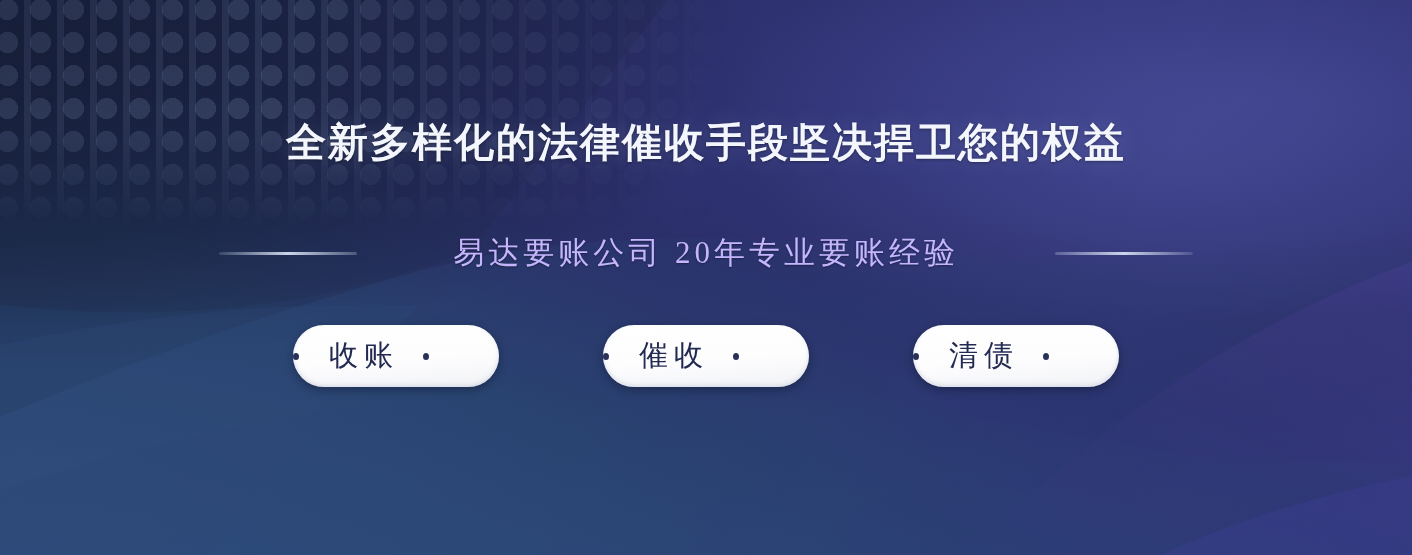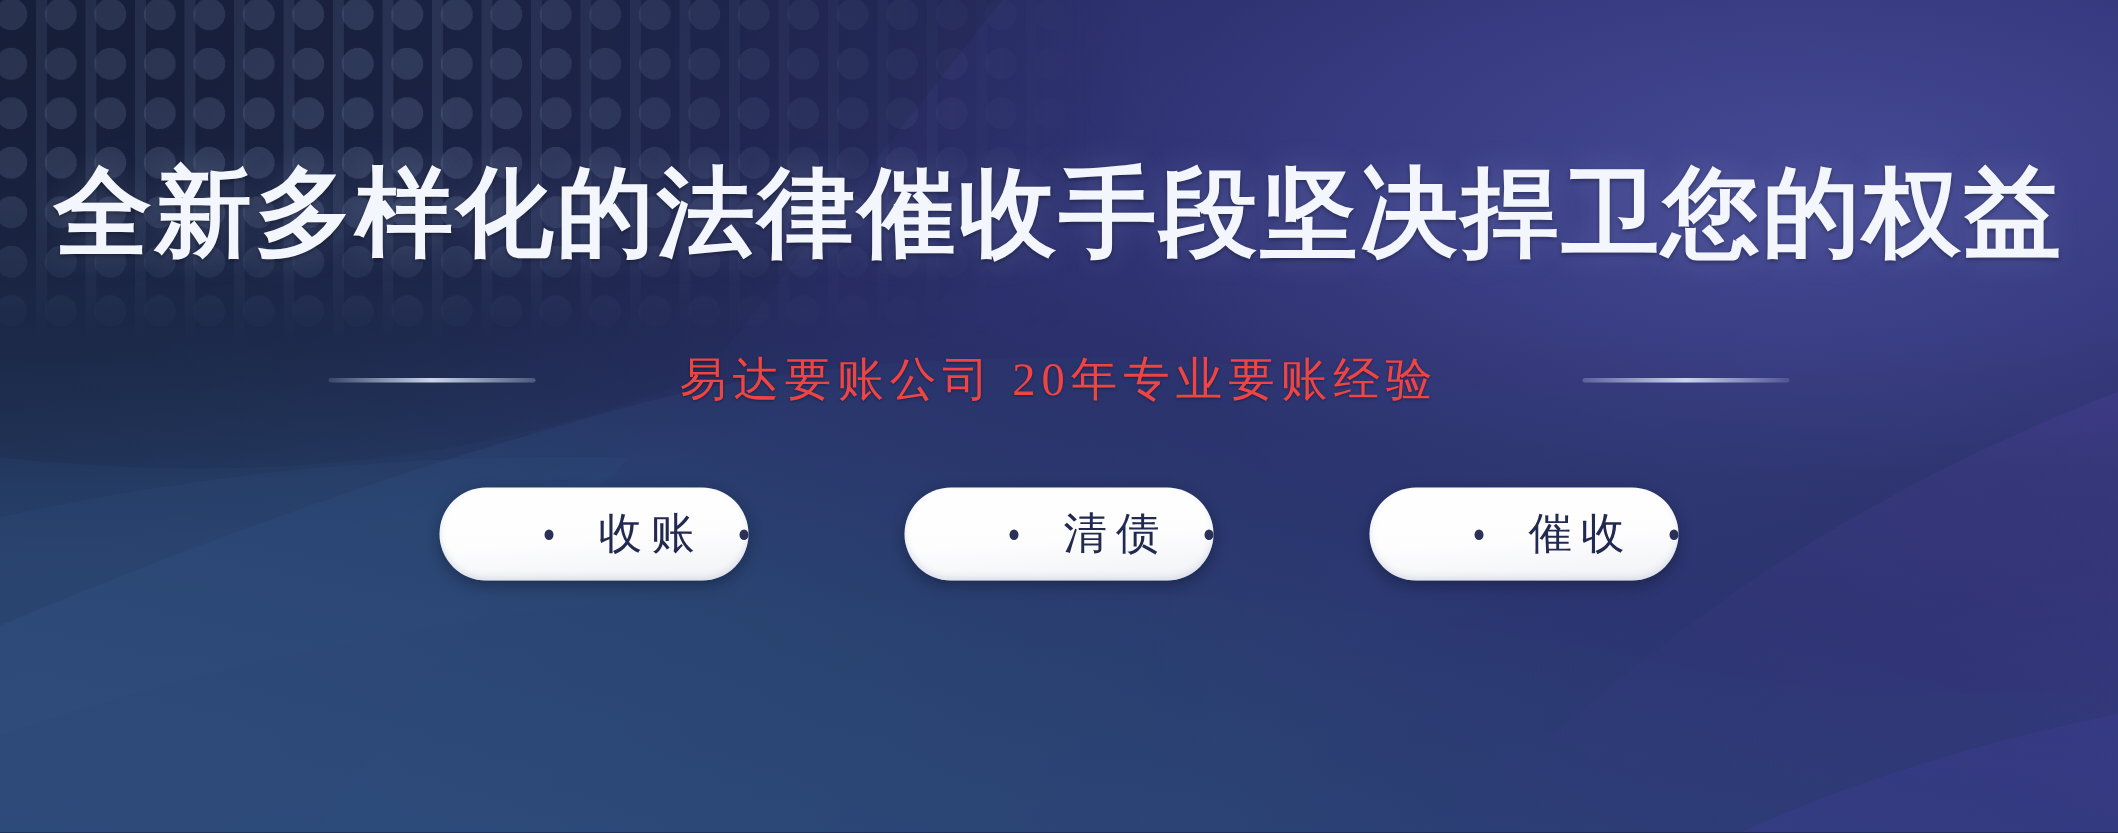--- a/index.html
+++ b/index.html
@@ -72,21 +72,21 @@
   }
 
   
   .content {
     position:absolute; inset:0;
     display:flex; flex-direction:column; align-items:center;
   }
 
   .headline {
     margin-top:112px;
-    font-size:65px;
+    font-size:40px;
     line-height:62px;
     letter-spacing:2px;
     color:#f3f6fc;
     white-space:nowrap;
     text-shadow:0 1px 3px rgba(0,0,0,.35), 0 0 22px rgba(190,210,255,.18);
   }
 
   .sub-row {
     margin-top:58px;
     display:flex; align-items:center;
@@ -97,36 +97,36 @@
     width:138px; height:3px;
     background:linear-gradient(to right, rgba(206,216,236,.15), rgba(212,221,240,.95), rgba(206,216,236,.25));
     border-radius:2px;
   }
   .sub-rule.right {
     background:linear-gradient(to left, rgba(206,216,236,.15), rgba(212,221,240,.95), rgba(206,216,236,.25));
   }
   .subtitle {
     font-size:31px;
     letter-spacing:4px;
-    color:#ef4444;
+    color:#c4b5fd;
     text-shadow:0 1px 2px rgba(0,0,0,.35);
   }
 
   .pill-row {
     margin-top:51px;
     display:flex;
     gap:104px;
   }
 
   .pill {
     width:206px; height:62px;
     border-radius:31px;
     background:linear-gradient(176deg, #ffffff 0%, #fdfdfe 55%, #f1f2f6 100%);
     box-shadow:0 3px 9px rgba(8,12,30,.38), inset 0 -2px 4px rgba(186,192,210,.45);
-    display:flex; align-items:center; justify-content:flex-end;
+    display:flex; align-items:center; justify-content:flex-start;
     gap:24px;
     cursor:pointer;
   }
   .pill-dot {
     width:6px; height:7px;
     border-radius:50%;
     background:#2a3158;
     flex:0 0 auto;
   }
   .pill-label {
@@ -201,25 +201,25 @@
 
       <div class="pill">
         <span class="pill-dot"></span>
         <span class="pill-label">收账</span>
         <span class="pill-dot"></span>
       </div>
 
 
       <div class="pill">
         <span class="pill-dot"></span>
+        <span class="pill-label">催收</span>
+        <span class="pill-dot"></span>
+      </div>
+
+      <div class="pill">
+        <span class="pill-dot"></span>
         <span class="pill-label">清债</span>
-        <span class="pill-dot"></span>
-      </div>
-
-      <div class="pill">
-        <span class="pill-dot"></span>
-        <span class="pill-label">催收</span>
         <span class="pill-dot"></span>
       </div>
 
     </div>
   </div>
 </div>
 
 </body></html>

